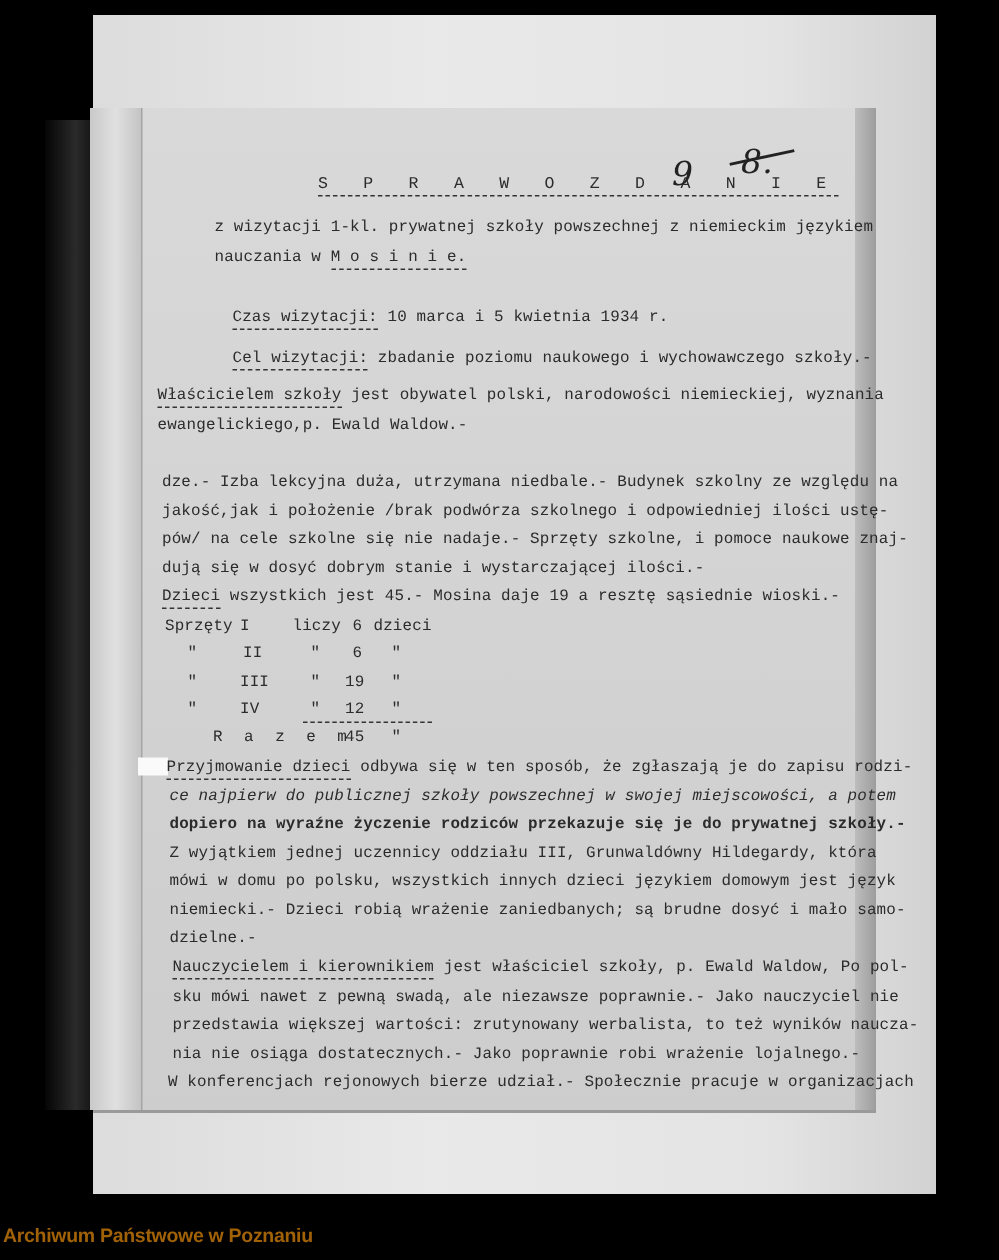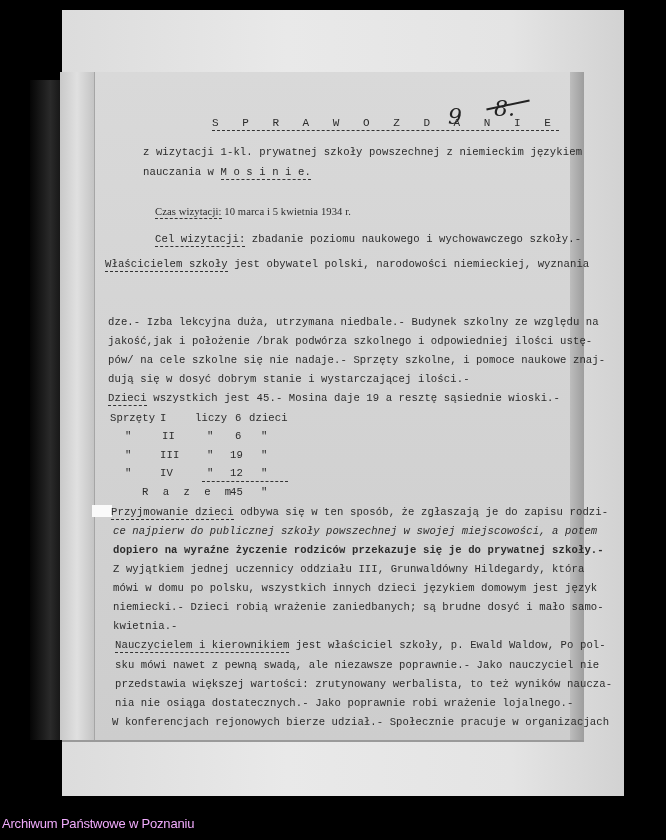--- a/index.html
+++ b/index.html
@@ -37,22 +37,22 @@
     .ul { border-bottom: 1.5px dashed #333; padding-bottom: 1px; }
     .title { letter-spacing: 8.5px; font-size: 11px; }
     .spaced { letter-spacing: 4px; }
     .handwritten {
       position: absolute; font-family: "DejaVu Serif", serif; font-style: italic;
       font-size: 22px; color: #222;
     }
     .strike { position: absolute; left: 486px; top: 88px; width: 44px; height: 2px;
       background: #222; transform: rotate(-12deg); }
     .footer {
-      position: absolute; left: 2px; top: 816px; color: #f0abfc;
-      font-family: "Liberation Sans", sans-serif; font-weight: normal; font-size: 13px;
+      position: absolute; left: 2px; top: 816px; color: #a16207;
+      font-family: "Liberation Sans", sans-serif; font-weight: bold; font-size: 13px;
       letter-spacing: -0.2px;
       text-align: center;
     }
     .cell { position: absolute; white-space: nowrap; }
     .blot { position: absolute; left: 92px; top: 489px; width: 20px; height: 12px; background: #fafafa; }
   </style>
 </head>
 <body>
 
 <div class="back-sheet"></div>
@@ -66,30 +66,31 @@
   <div class="handwritten" style="left:448px; top:88px;">9</div>
   <div class="handwritten" style="left:494px; top:80px;">8.</div>
   <div class="strike"></div>
 
   <div class="line" style="left:143px; top:130px;">z wizytacji 1-kl. prywatnej szkoły powszechnej z niemieckim językiem</div>
   <div class="line" style="left:143px; top:150px;">
     <span>nauczania w</span>
     <span class="ul">M o s i n i e.</span>
   </div>
 
-  <div class="line" style="left:155px; top:190px;font-family:Liberation Serif, serif;">
+  <div class="line" style="left:155px; top:190px;">
     <span class="ul">Czas wizytacji:</span><span> 10 marca i 5 kwietnia 1934 r.</span>
   </div>
   <div class="line" style="left:155px; top:217px;">
     <span class="ul">Cel wizytacji:</span><span> zbadanie poziomu naukowego i wychowawczego szkoły.-</span>
   </div>
 
   <div class="line" style="left:105px; top:242px;">
     <span class="ul">Właścicielem szkoły</span><span> jest obywatel polski, narodowości niemieckiej, wyznania</span>
   </div>
+  <div class="line" style="left:105px; top:262px;">ewangelickiego,p. Ewald Waldow.-</div>
 
   <div class="line" style="left:108px; top:300px;">dze.- Izba lekcyjna duża, utrzymana niedbale.- Budynek szkolny ze względu na</div>
   <div class="line" style="left:108px; top:319px;">jakość,jak i położenie  /brak podwórza szkolnego i odpowiedniej ilości ustę-</div>
   <div class="line" style="left:108px; top:338px;">pów/ na cele szkolne się nie nadaje.- Sprzęty szkolne, i pomoce naukowe znaj-</div>
   <div class="line" style="left:108px; top:357px;">dują się w dosyć dobrym stanie i wystarczającej ilości.-</div>
 
   <div class="line" style="left:108px; top:376px;">
     <span class="ul">Dzieci</span><span> wszystkich jest 45.- Mosina daje 19 a resztę sąsiednie wioski.-</span>
   </div>
 
@@ -126,21 +127,21 @@
 
   <div class="blot"></div>
   <div class="line" style="left:111px; top:490px;">
     <span class="ul">Przyjmowanie dzieci</span><span> odbywa się w ten sposób, że zgłaszają je do zapisu rodzi-</span>
   </div>
   <div class="line" style="left:113px; top:509px;font-style:italic;">ce najpierw do publicznej szkoły powszechnej w swojej miejscowości, a potem</div>
   <div class="line" style="left:113px; top:528px;font-weight:bold;">dopiero na wyraźne życzenie rodziców przekazuje się je do prywatnej szkoły.-</div>
   <div class="line" style="left:113px; top:547px;">Z wyjątkiem jednej uczennicy oddziału III, Grunwaldówny Hildegardy, która</div>
   <div class="line" style="left:113px; top:566px;">mówi w domu po polsku, wszystkich innych dzieci językiem domowym jest język</div>
   <div class="line" style="left:113px; top:585px;">niemiecki.- Dzieci robią wrażenie zaniedbanych; są brudne dosyć i mało samo-</div>
-  <div class="line" style="left:113px; top:604px;">kwietnia.-</div>
+  <div class="line" style="left:113px; top:604px;">dzielne.-</div>
 
   <div class="line" style="left:115px; top:623px;">
     <span class="ul">Nauczycielem i kierownikiem</span><span> jest właściciel szkoły, p. Ewald Waldow, Po pol-</span>
   </div>
   <div class="line" style="left:115px; top:643px;">sku mówi nawet z pewną swadą, ale niezawsze poprawnie.- Jako nauczyciel nie</div>
   <div class="line" style="left:115px; top:662px;">przedstawia większej wartości: zrutynowany werbalista, to też wyników naucza-</div>
   <div class="line" style="left:115px; top:681px;">nia nie osiąga dostatecznych.- Jako poprawnie robi wrażenie lojalnego.-</div>
   <div class="line" style="left:112px; top:700px;">W konferencjach rejonowych bierze udział.- Społecznie pracuje w organizacjach</div>
 </div>
 

